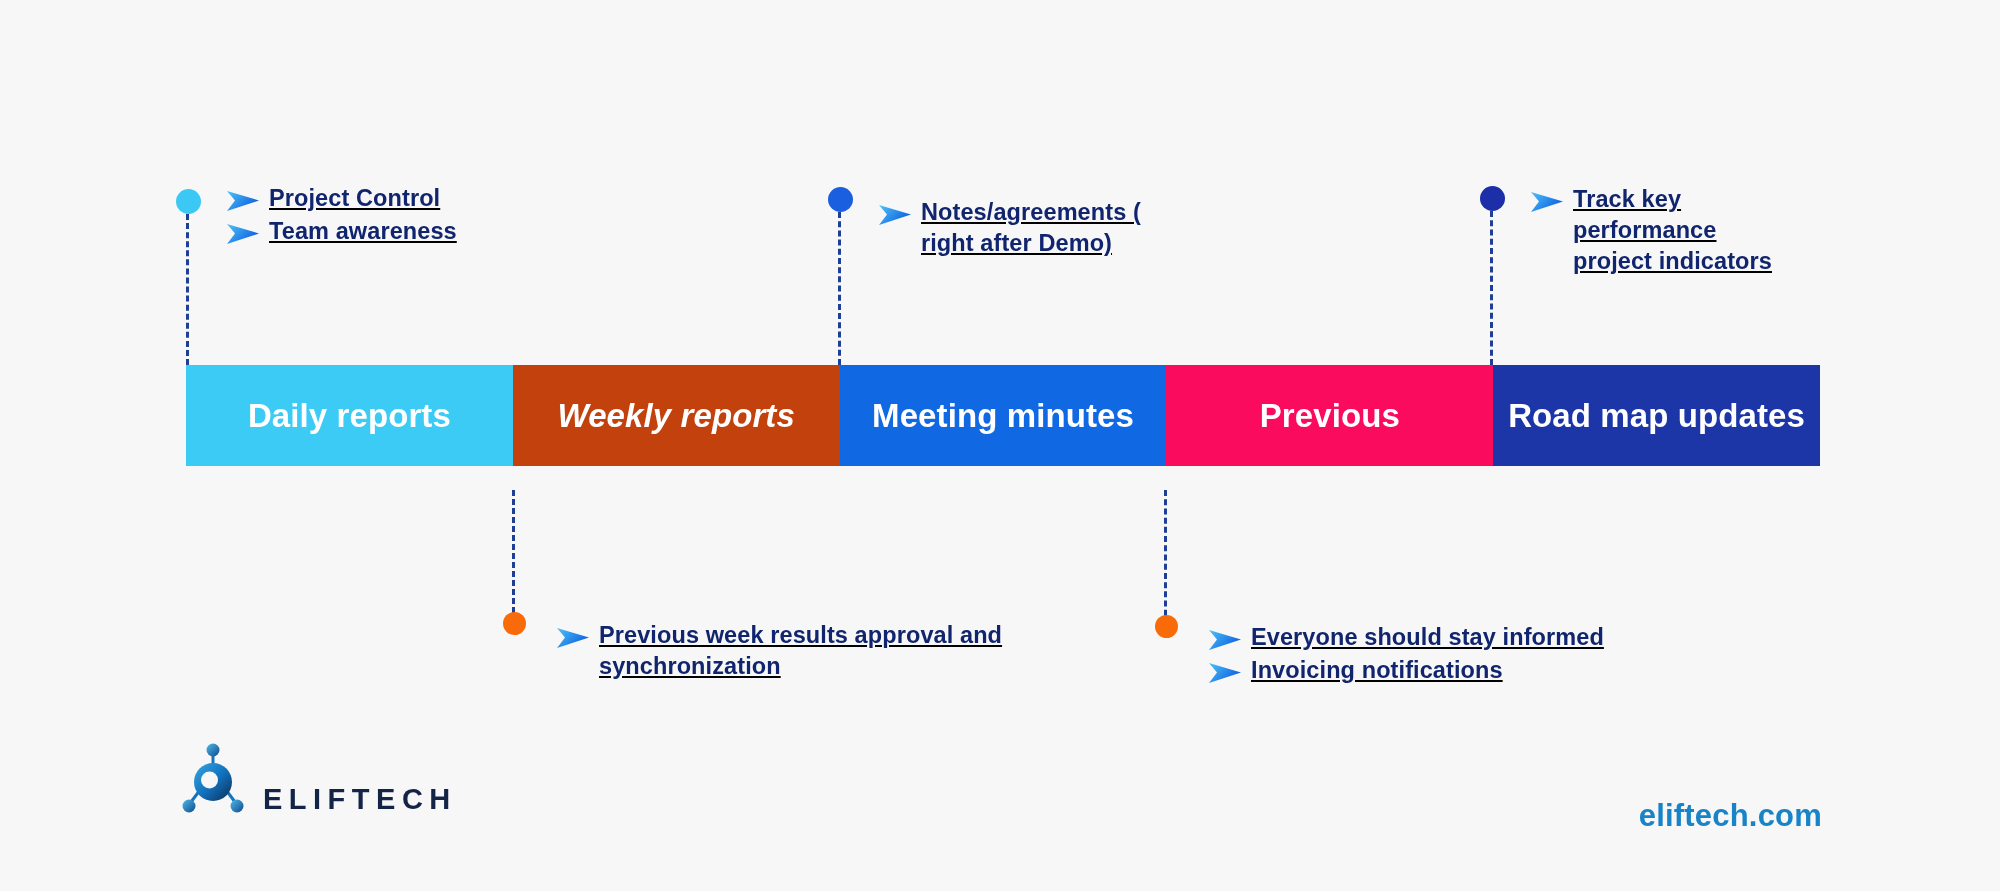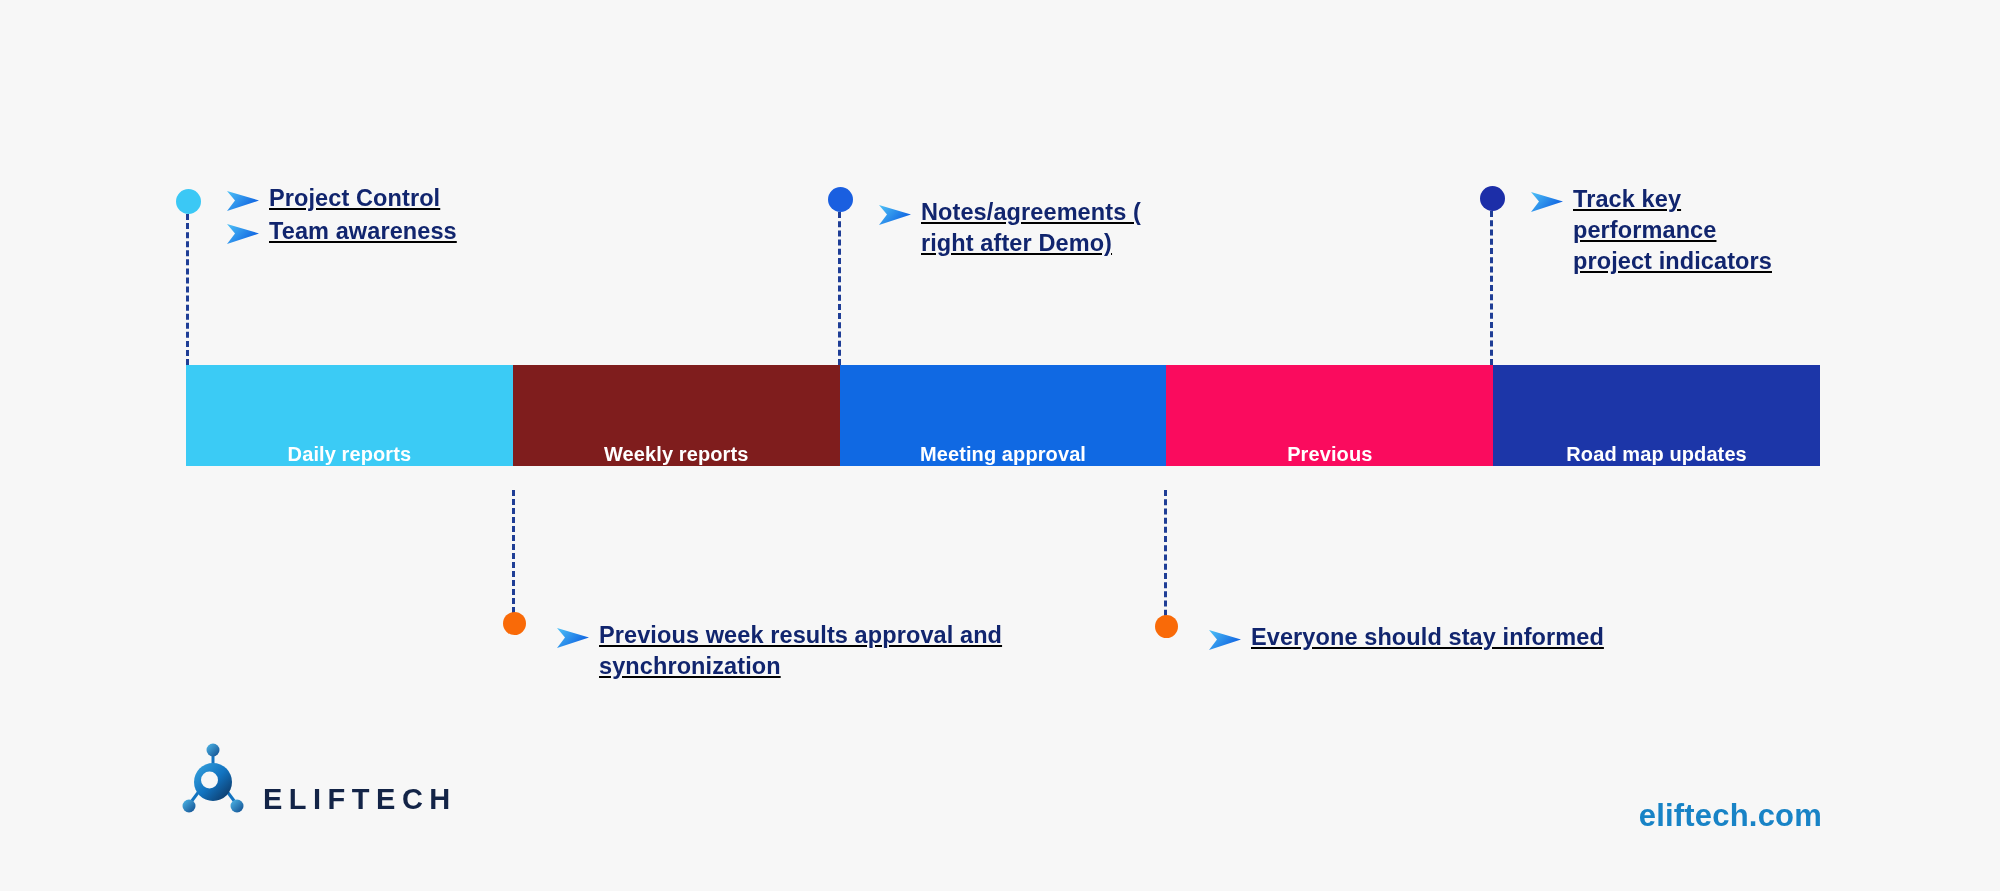--- a/index.html
+++ b/index.html
@@ -26,24 +26,24 @@
     left: 186px;
     top: 365px;
     width: 1634px;
     height: 101px;
     display: flex;
     flex-direction: row;
   }
   .bar-seg {
     flex: 1 1 20%;
     display: flex;
-    align-items: flex-end;
+    align-items: center;
     justify-content: center;
     color: #ffffff;
-    font-size: 20px;
+    font-size: 33px;
     font-weight: bold;
     letter-spacing: 0.1px;
     white-space: nowrap;
   }
 
   
   .conn {
     position: absolute;
   }
   .conn-line {
@@ -176,25 +176,25 @@
         <div class="bullet-text">performance</div>
         <div class="bullet-text">project indicators</div>
       </div>
     </div>
   </div>
 
   <div class="bar">
     <div class="bar-seg" style="background:#3bcbf5;">
       <span>Daily reports</span>
     </div>
-    <div class="bar-seg" style="background:#7f1d1d;">
+    <div class="bar-seg" style="background:#c2410c;font-style:italic;">
       <span>Weekly reports</span>
     </div>
     <div class="bar-seg" style="background:#1069e3;">
-      <span>Meeting approval</span>
+      <span>Meeting minutes</span>
     </div>
     <div class="bar-seg" style="background:#fa0b5e;">
       <span>Previous</span>
     </div>
     <div class="bar-seg" style="background:#1c36a8;">
       <span>Road map updates</span>
     </div>
   </div>
 
   <div class="conn" style="left:512px; top:490px; width:6px; height:150px;">
@@ -218,20 +218,26 @@
       </div>
     </div>
   </div>
 
   <div class="callout" style="left:1208px; top:622px; width:500px;">
     <div class="bullet-row">
       <svg class="arrow-ico" viewBox="0 0 34 26">
         <path d="M1 3 L33 12.5 L1 23 L9 12.5 Z" fill="url(#ag1)"></path>
       </svg>
       <div class="bullet-text">Everyone should stay informed</div>
+    </div>
+    <div class="bullet-row">
+      <svg class="arrow-ico" viewBox="0 0 34 26">
+        <path d="M1 3 L33 12.5 L1 23 L9 12.5 Z" fill="url(#ag1)"></path>
+      </svg>
+      <div class="bullet-text">Invoicing notifications</div>
     </div>
   </div>
 
   <div class="logo-wrap">
     <svg class="logo-mark" viewBox="0 0 62 74">
       <defs>
         <linearGradient id="lg1" x1="0" y1="0" x2="1" y2="1">
           <stop offset="0" stop-color="#3aa7e0"></stop>
           <stop offset="0.5" stop-color="#1273c0"></stop>
           <stop offset="1" stop-color="#0c2d55"></stop>

